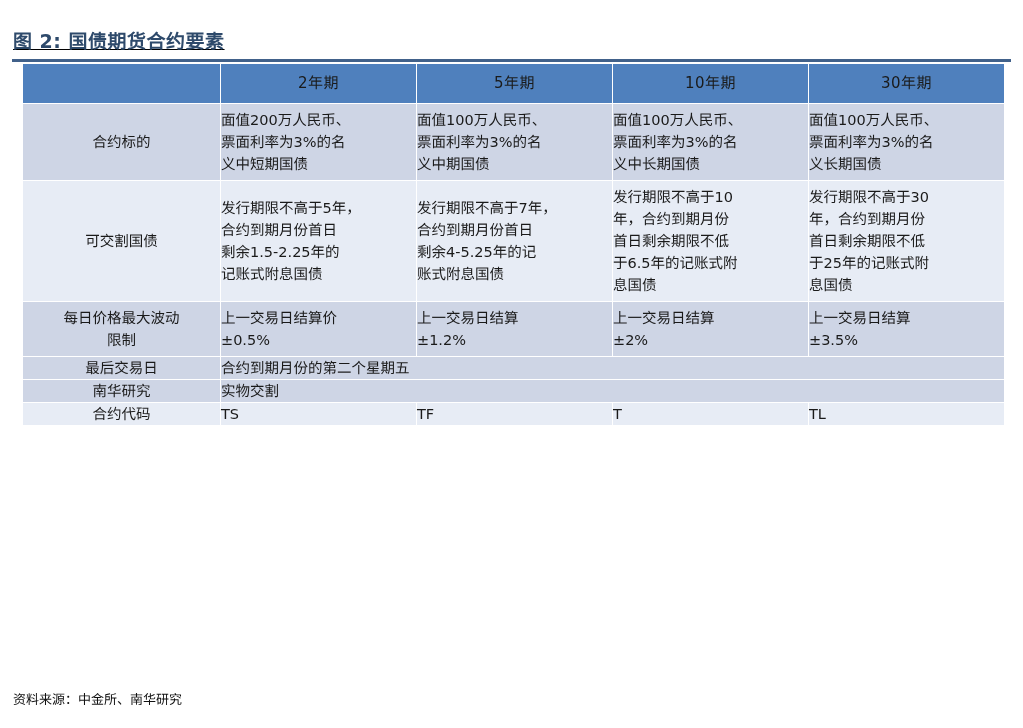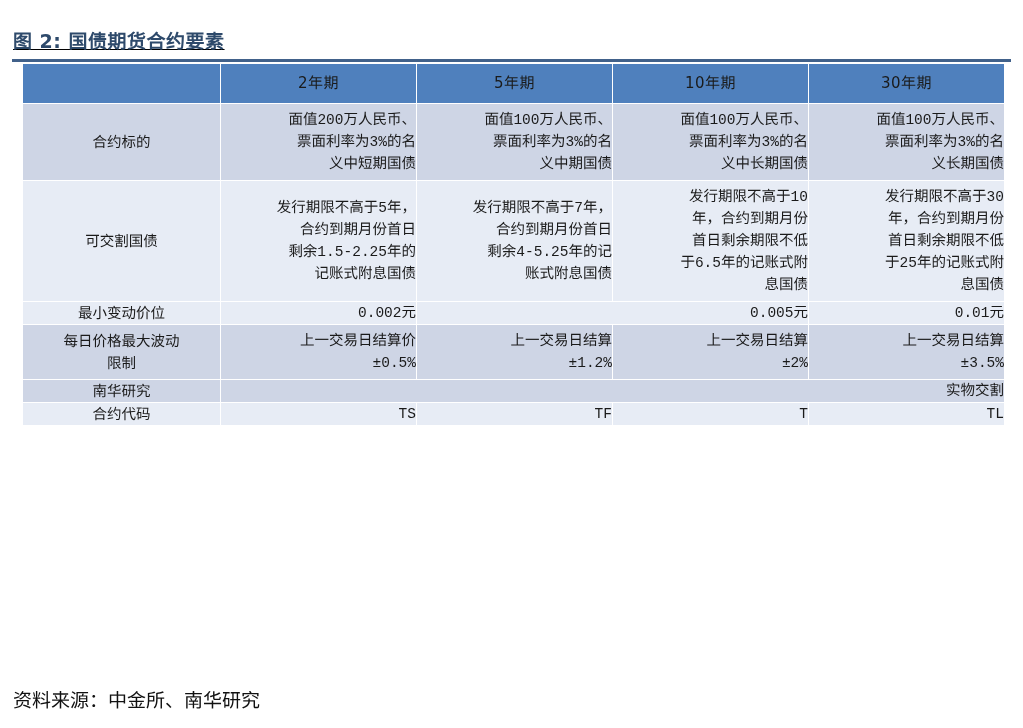--- a/index.html
+++ b/index.html
@@ -88,39 +88,38 @@
   }
   tbody tr.band-a td { background: #ced5e5; }
   tbody tr.band-b td { background: #e7ecf5; }
 
   td.rowlabel {
     text-align: center;
     padding-left: 13px;
     padding-right: 4px;
   }
   td.val {
-    text-align: right;
+    text-align: left;
     padding-left: 6px;
     padding-right: 6px;
-    font-family: Liberation Mono, monospace;
   }
   td.val.wrapped {
     padding-top: 5px;
     padding-bottom: 5px;
   }
 
   .cell-lines { display: block; }
   .cell-lines span { display: block; }
 
   
   .footnote {
     position: absolute;
     left: 13px;
     top: 690px;
-    font-size: 19px;
+    font-size: 13px;
     color: #111111;
     line-height: 20px;
     white-space: nowrap;
   }
 </style>
 </head>
 <body>
 
 <div class="title-block">
   <div class="fig-title">图 2: 国债期货合约要素</div>
@@ -207,26 +206,20 @@
           <td class="val wrapped">
             <span class="cell-lines">
               <span>发行期限不高于30</span>
               <span>年，合约到期月份</span>
               <span>首日剩余期限不低</span>
               <span>于25年的记账式附</span>
               <span>息国债</span>
             </span>
           </td>
         </tr>
-        <tr class="band-b">
-          <td class="rowlabel">最小变动价位</td>
-          <td class="val">0.002元</td>
-          <td class="val" colspan="2">0.005元</td>
-          <td class="val">0.01元</td>
-        </tr>
         <tr class="band-a">
           <td class="rowlabel">
             <span class="cell-lines">
               <span>每日价格最大波动</span>
               <span>限制</span>
             </span>
           </td>
           <td class="val wrapped">
             <span class="cell-lines">
               <span>上一交易日结算价</span>
@@ -244,20 +237,24 @@
               <span>上一交易日结算</span>
               <span>±2%</span>
             </span>
           </td>
           <td class="val wrapped">
             <span class="cell-lines">
               <span>上一交易日结算</span>
               <span>±3.5%</span>
             </span>
           </td>
+        </tr>
+        <tr class="band-a">
+          <td class="rowlabel">最后交易日</td>
+          <td class="val" colspan="4">合约到期月份的第二个星期五</td>
         </tr>
         <tr class="band-a">
           <td class="rowlabel">南华研究</td>
           <td class="val" colspan="4">实物交割</td>
         </tr>
         <tr class="band-b">
           <td class="rowlabel">合约代码</td>
           <td class="val">TS</td>
           <td class="val">TF</td>
           <td class="val">T</td>

